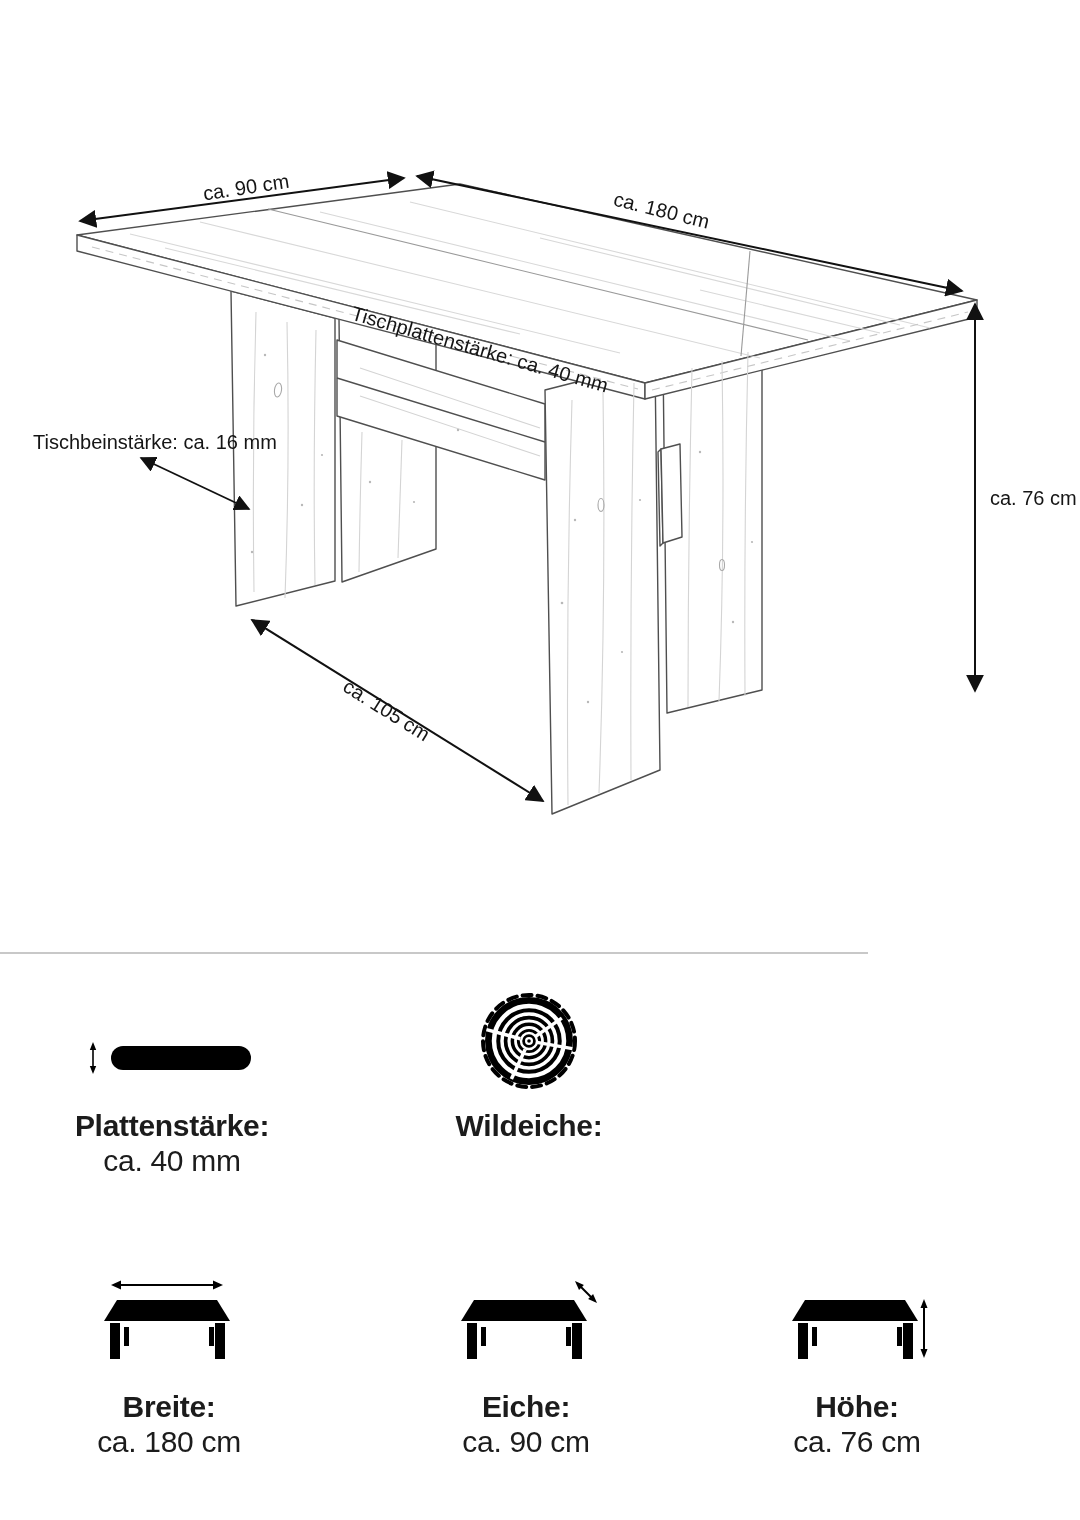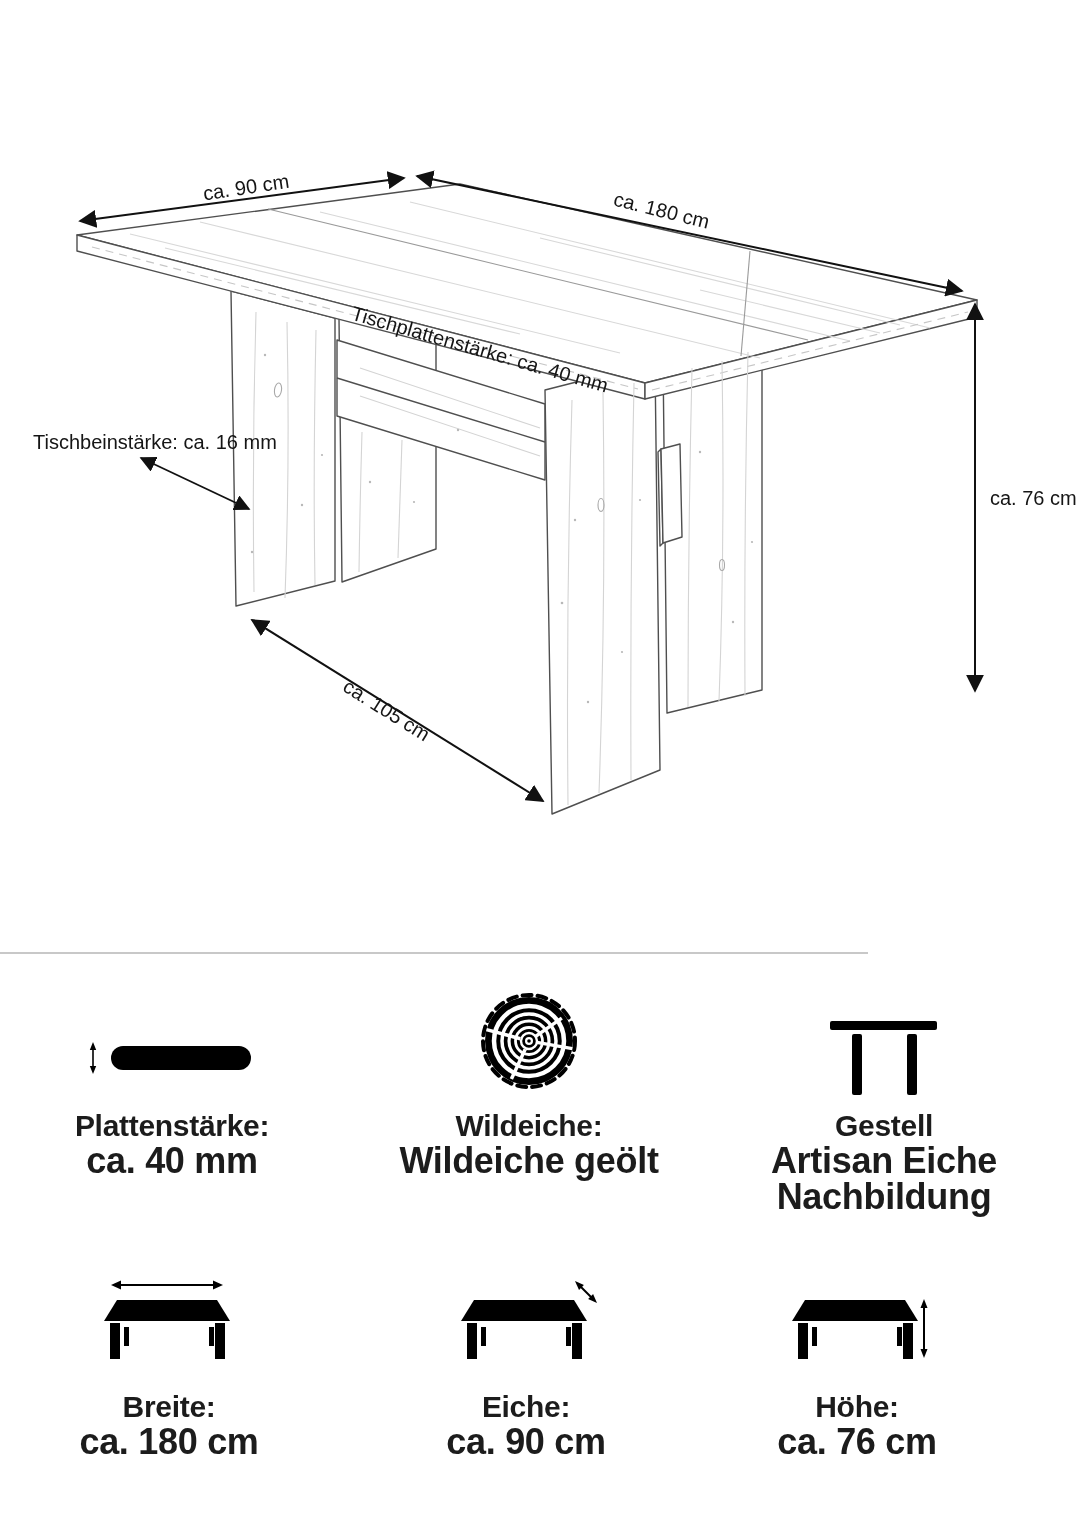--- a/index.html
+++ b/index.html
@@ -18,21 +18,21 @@
     position:absolute;width:330px;display:flex;flex-direction:column;
     align-items:center;text-align:center;
   }
   .feature.row1{top:33px;}
   .feature.row2{top:323px;}
   .icon-box{display:flex;align-items:flex-end;justify-content:center;}
   .row1 .icon-box{height:112px;}
   .row2 .icon-box{height:84px;}
   .label{font-size:30px;font-weight:700;line-height:35px;margin-top:9px;letter-spacing:-0.3px;}
   .row2 .label{margin-top:28px;text-align:right;}
-  .value{font-size:36px;font-weight:700;line-height:36px;letter-spacing:-0.3px;text-align:center;}
+  .value{font-size:30px;font-weight:400;line-height:36px;letter-spacing:-0.3px;text-align:center;}
   .mb22{margin-bottom:22px;} .mb5{margin-bottom:5px;} .mb4{margin-bottom:4px;}
 </style>
 </head>
 <body>
 
 <section class="diagram">
   <svg width="1080" height="952" viewBox="0 0 1080 952">
     <defs>
       <marker id="arr" viewBox="0 0 10 10" refX="9" refY="5" markerWidth="9" markerHeight="9" orient="auto-start-reverse">
         <path d="M0,0 L10,5 L0,10 z" fill="#111"></path>
@@ -162,37 +162,22 @@
         <circle cx="50" cy="53" r="1.8" fill="#000"></circle>
         <g stroke="#fff" stroke-width="3.5">
           <line x1="56.6" y1="48.4" x2="82.8" y2="30.1"></line>
           <line x1="58" y1="54.4" x2="93.3" y2="60.6"></line>
           <line x1="46.2" y1="61.2" x2="32.4" y2="91.1"></line>
           <line x1="41.3" y1="50.7" x2="7.5" y2="41.6"></line>
         </g>
       </svg>
     </div>
     <div class="label">Wildeiche:</div>
-    <div class="value">Wildeiche geölt</div>
-  </div>
-
-  <div class="feature row1" style="left:719px">
-    <div class="icon-box">
-      <svg class="mb4" width="110" height="76" viewBox="0 0 110 76">
-        <g fill="#000">
-          <rect x="1" y="2" width="107" height="9" rx="2"></rect>
-          <rect x="23" y="15" width="10" height="61" rx="2"></rect>
-          <rect x="78" y="15" width="10" height="61" rx="2"></rect>
-        </g>
-      </svg>
-    </div>
-    <div class="label">Gestell</div>
-    <div class="value">Artisan Eiche</div>
-    <div class="value">Nachbildung</div>
-  </div>
+  </div>
+
 
   <div class="feature row2" style="left:4px">
     <div class="icon-box">
       <svg width="150" height="84" viewBox="0 0 150 84">
         <g fill="#000">
           <polygon points="23,23 123,23 136,44 10,44"></polygon>
           <rect x="16" y="46" width="10" height="36"></rect>
           <rect x="121" y="46" width="10" height="36"></rect>
           <rect x="30" y="50" width="5" height="19"></rect>
           <rect x="115" y="50" width="5" height="19"></rect>

